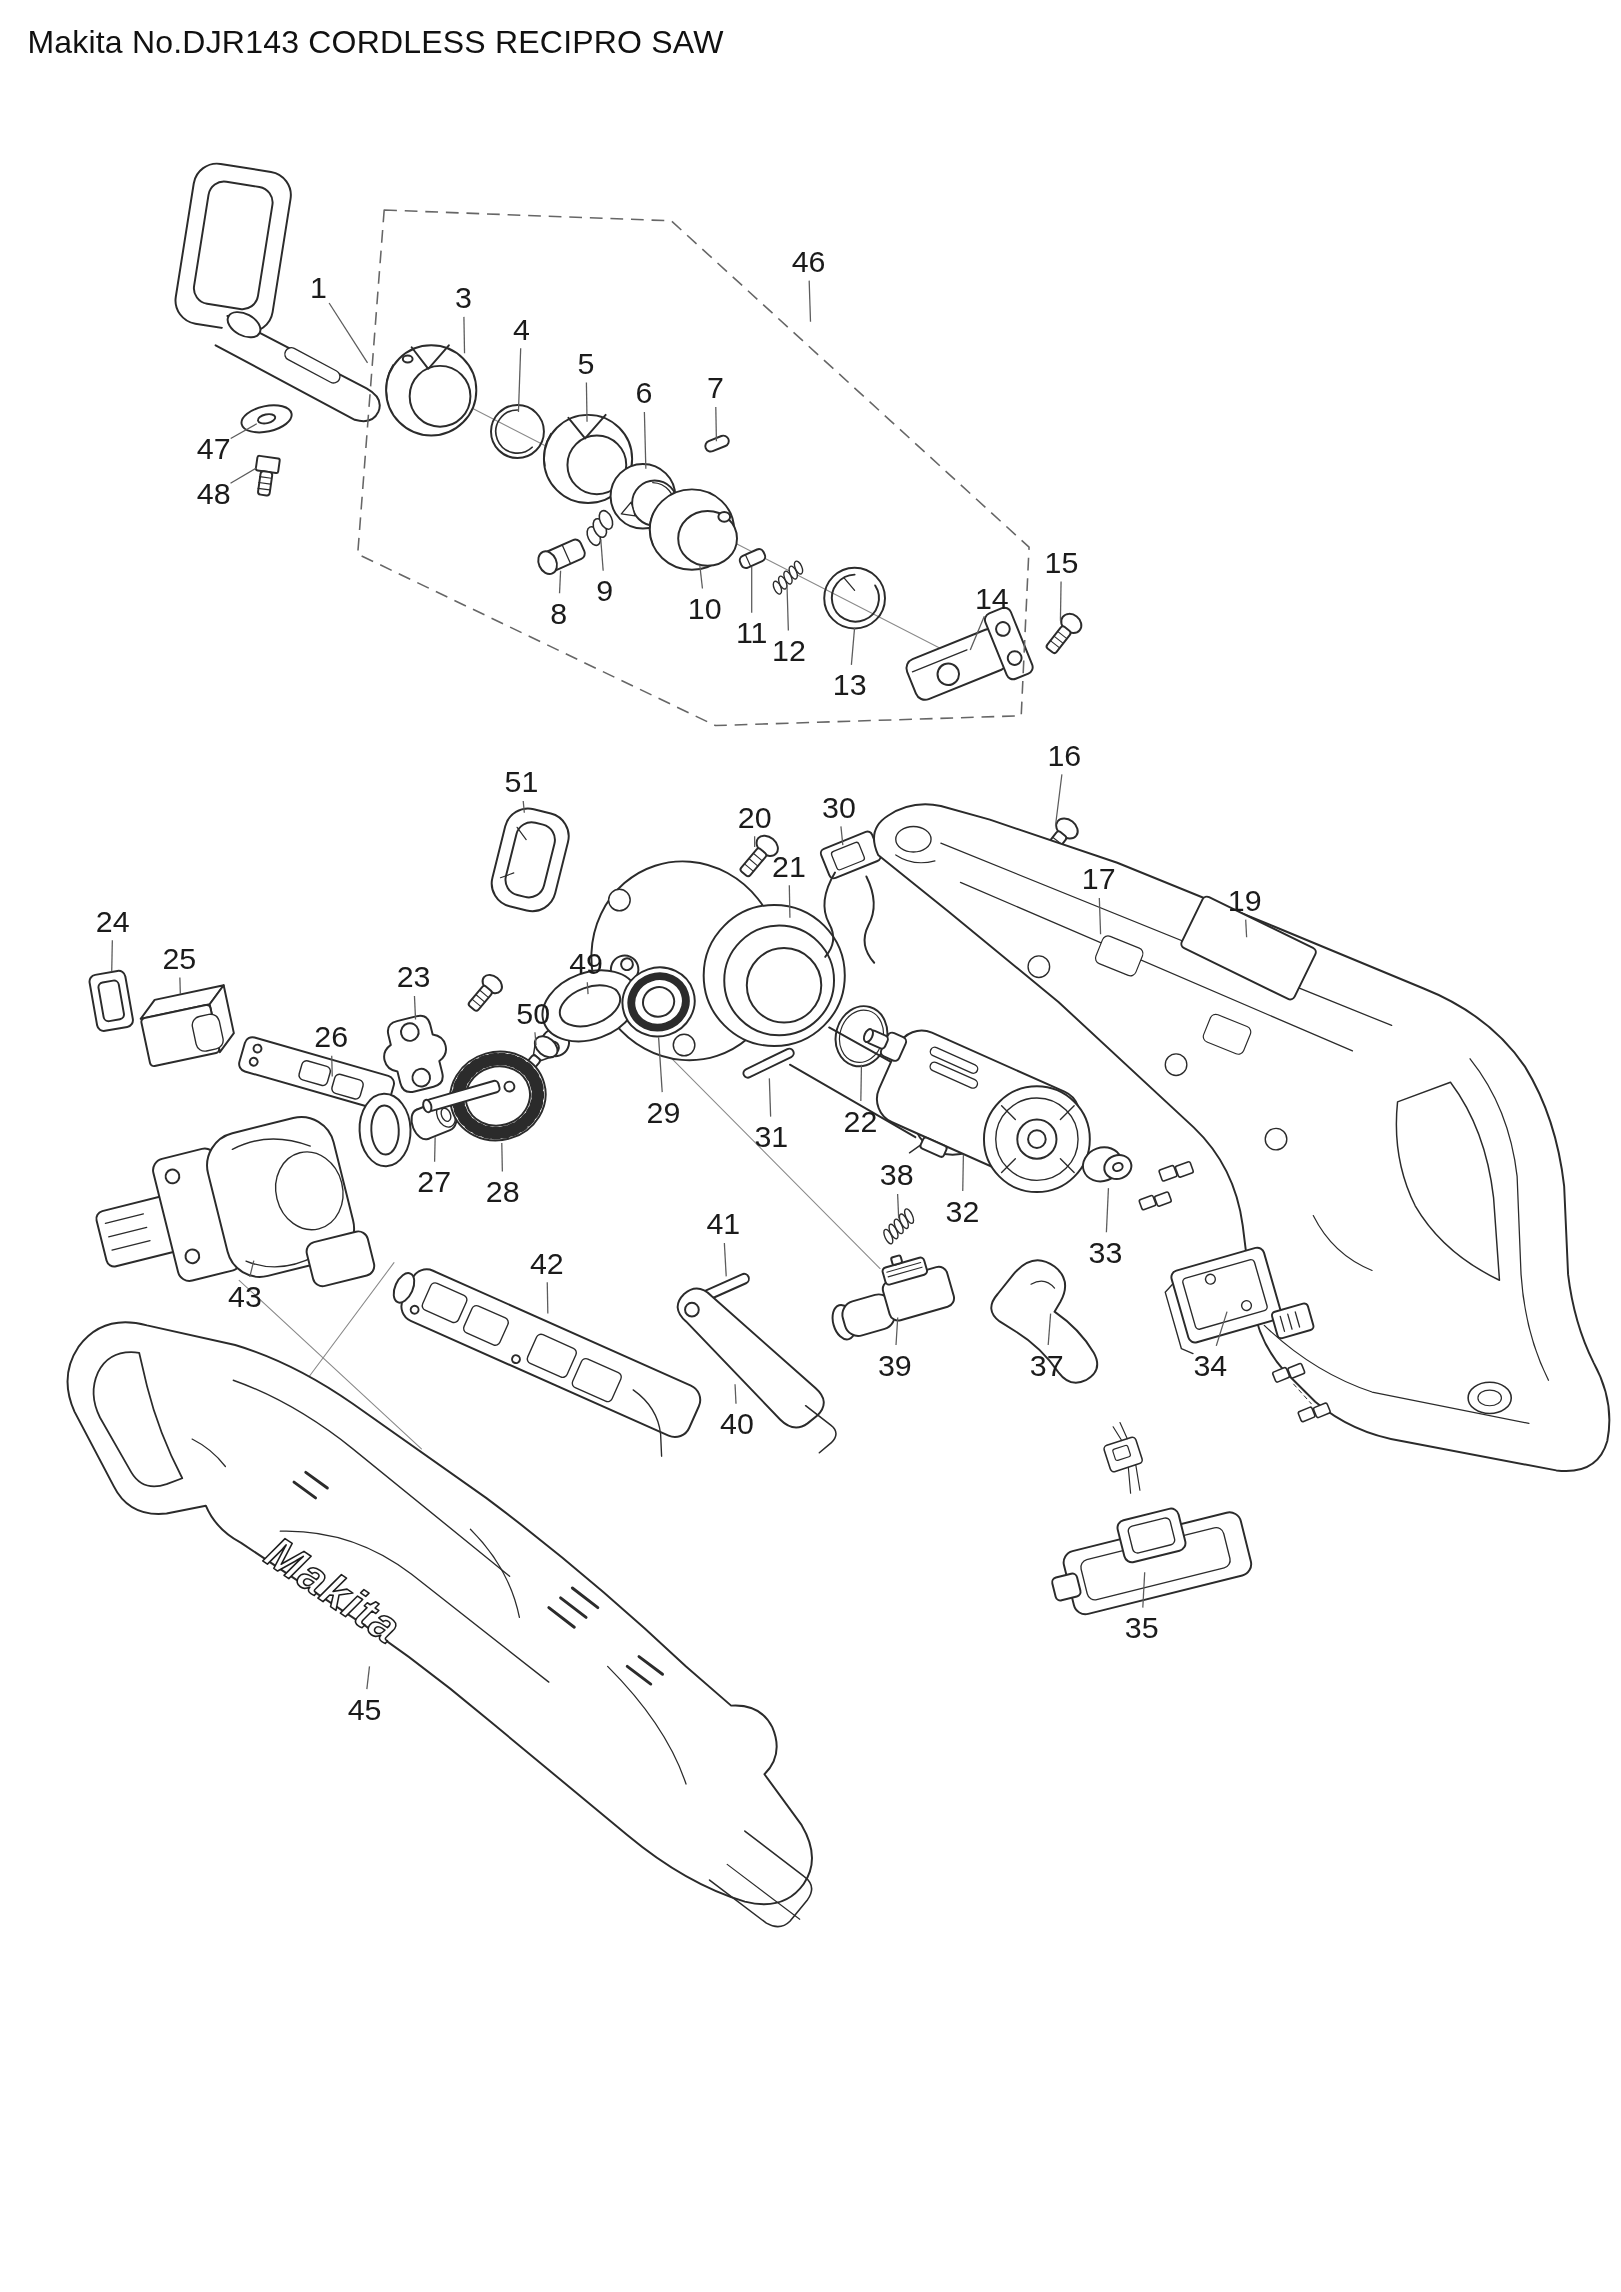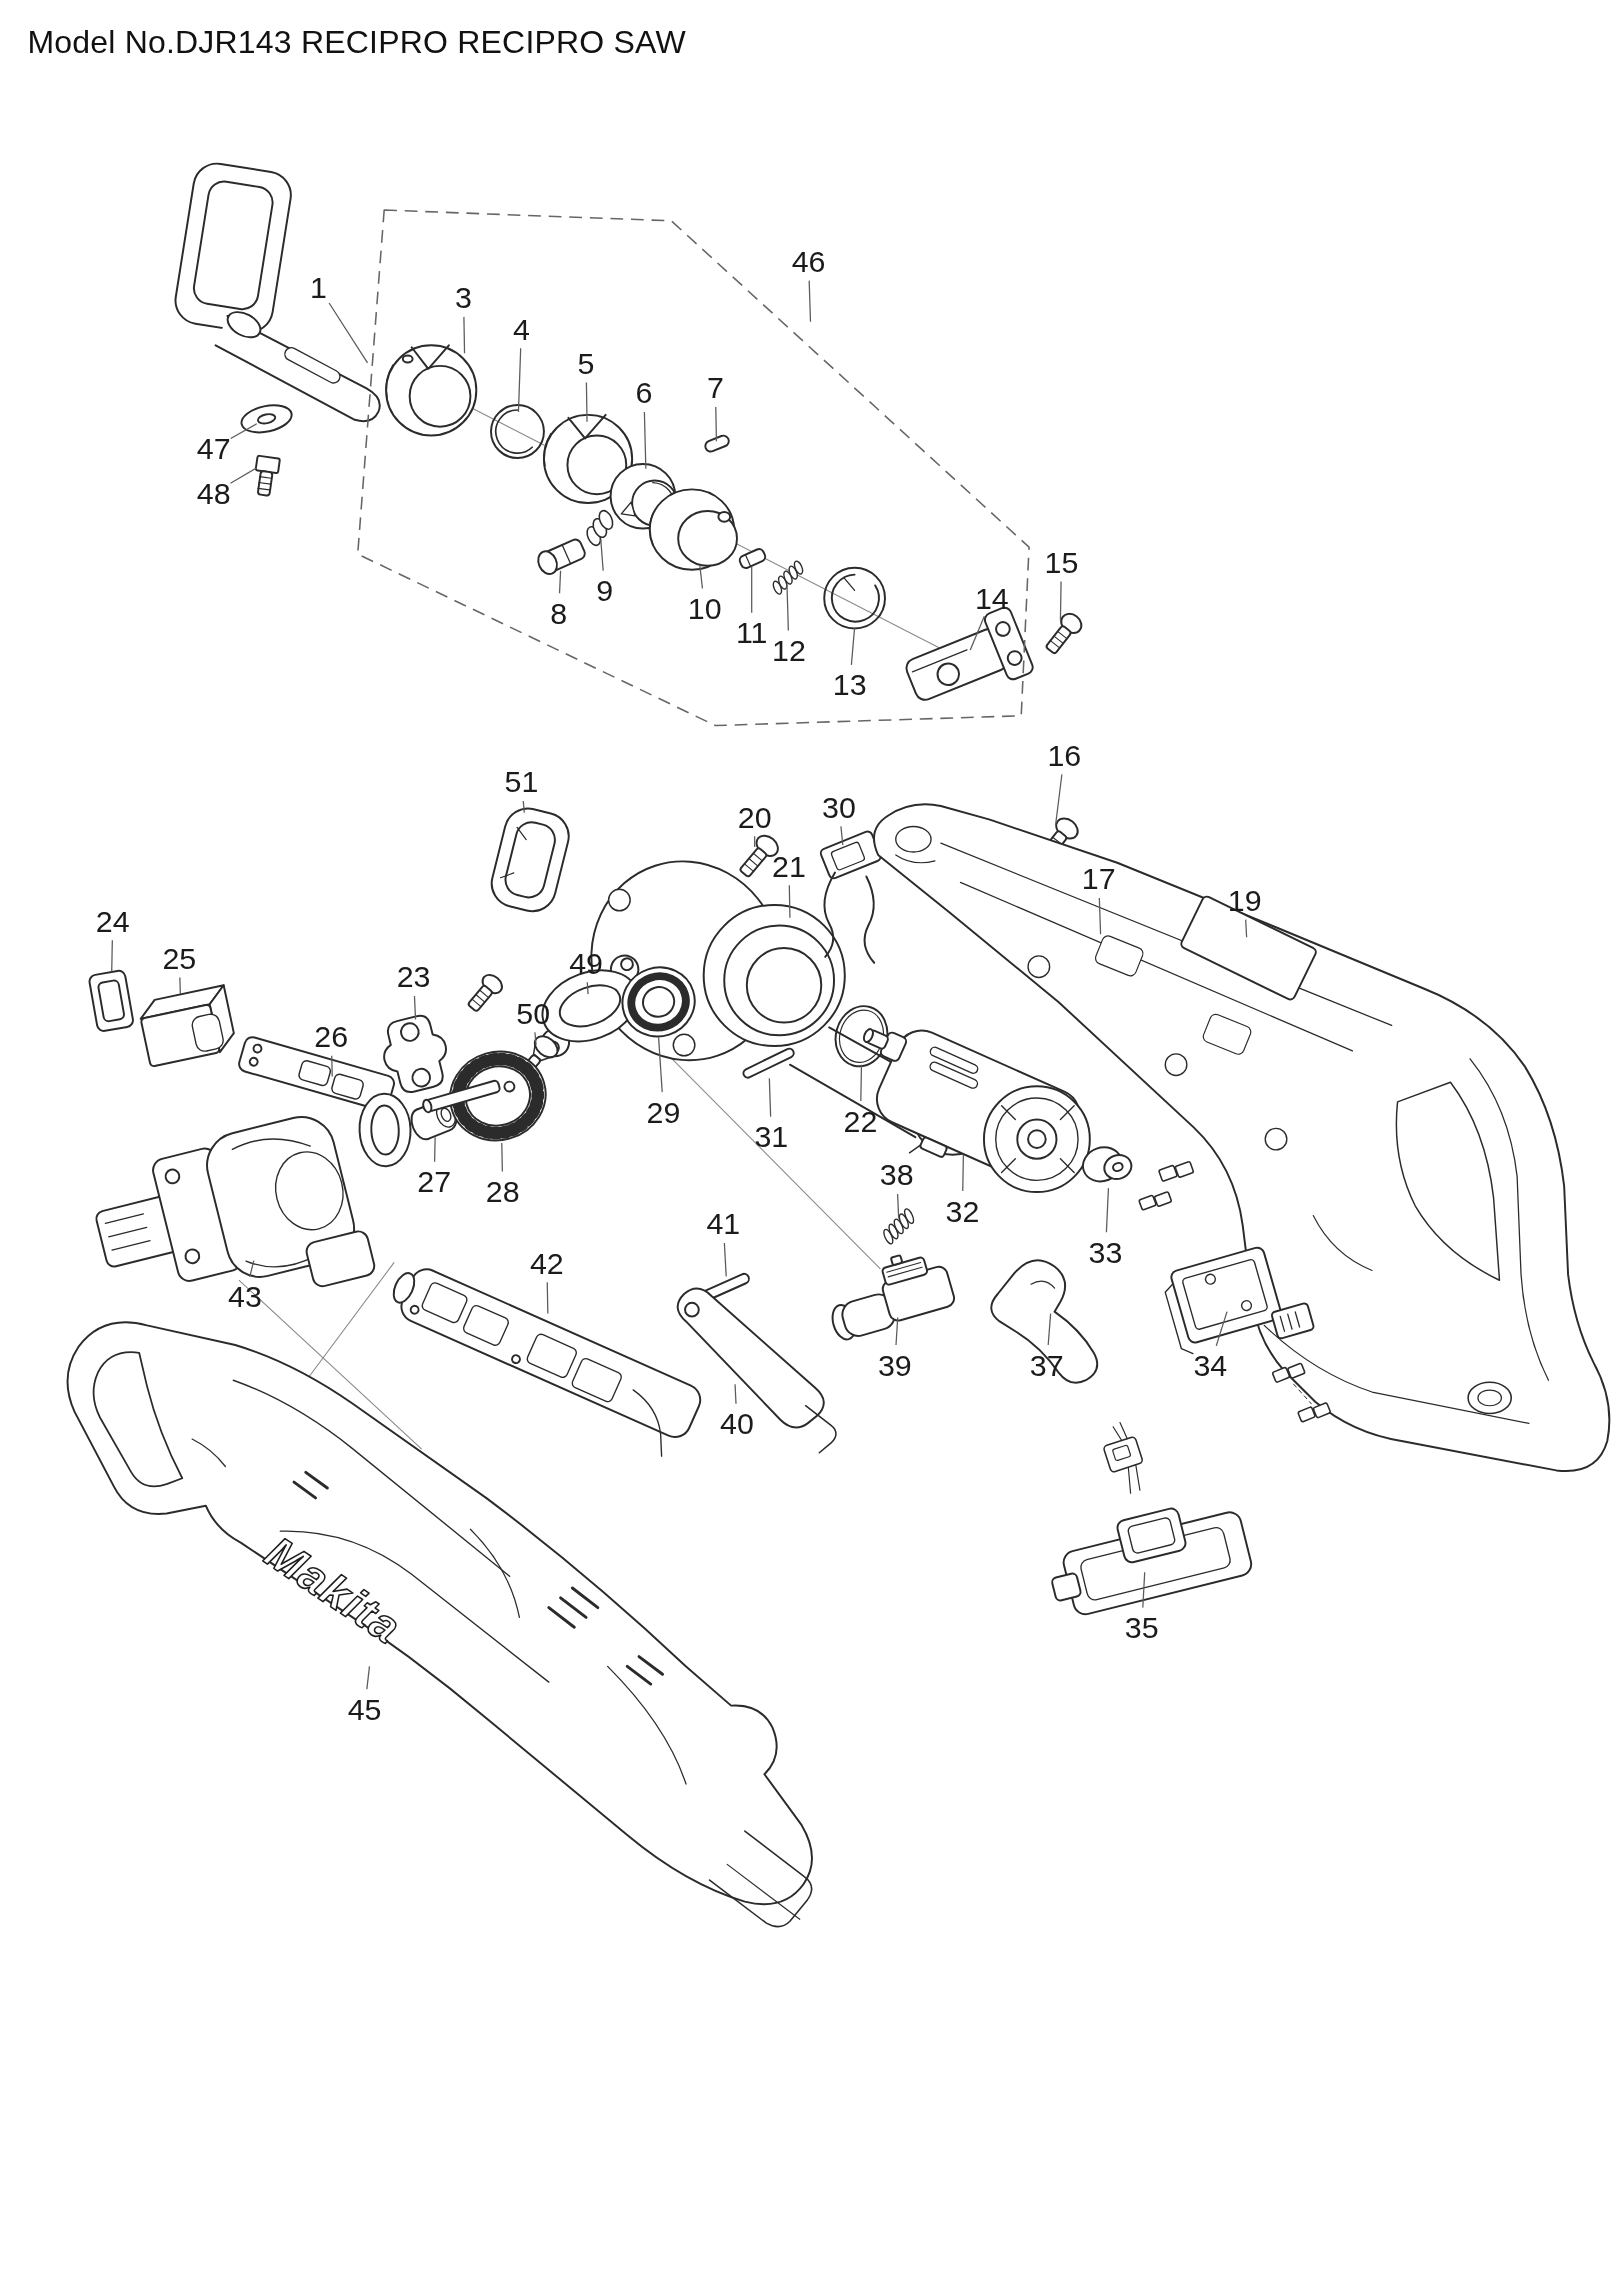--- a/index.html
+++ b/index.html
@@ -13,21 +13,21 @@
   .leader{stroke:#5c5c5c;stroke-width:1.3;fill:none;}
   .boundary{fill:none;stroke:#666;stroke-width:1.6;stroke-dasharray:13 8;stroke-linejoin:round;}
   .axis{stroke:#8a8a8a;stroke-width:1.1;fill:none;}
   .brand{font-size:46px;font-style:italic;font-weight:bold;fill:#ffffff;stroke:#1d1d1d;
          stroke-width:1.6px;letter-spacing:2px;font-family:"Liberation Sans",sans-serif;}
 </style>
 </head>
 <body>
 
 <div class="page">
-  <div class="title">Model No.DJR143 RECIPRO RECIPRO SAW</div>
+  <div class="title">Makita No.DJR143 CORDLESS RECIPRO SAW</div>
 
   <svg id="diagram-svg" width="1621" height="2293" viewBox="0 0 1654 2339" xmlns="http://www.w3.org/2000/svg">
 
     <g id="artwork" stroke="#2b2b2b" fill="#ffffff" stroke-width="2" stroke-linejoin="round" stroke-linecap="round">
 
       <g class="axis" fill="none">
         <path d="M462 406 L1000 682"></path>
         <path d="M648 1042 L898 1294"></path>
         <path d="M402 1288 L268 1468"></path>
         <path d="M244 1306 L430 1478"></path>

